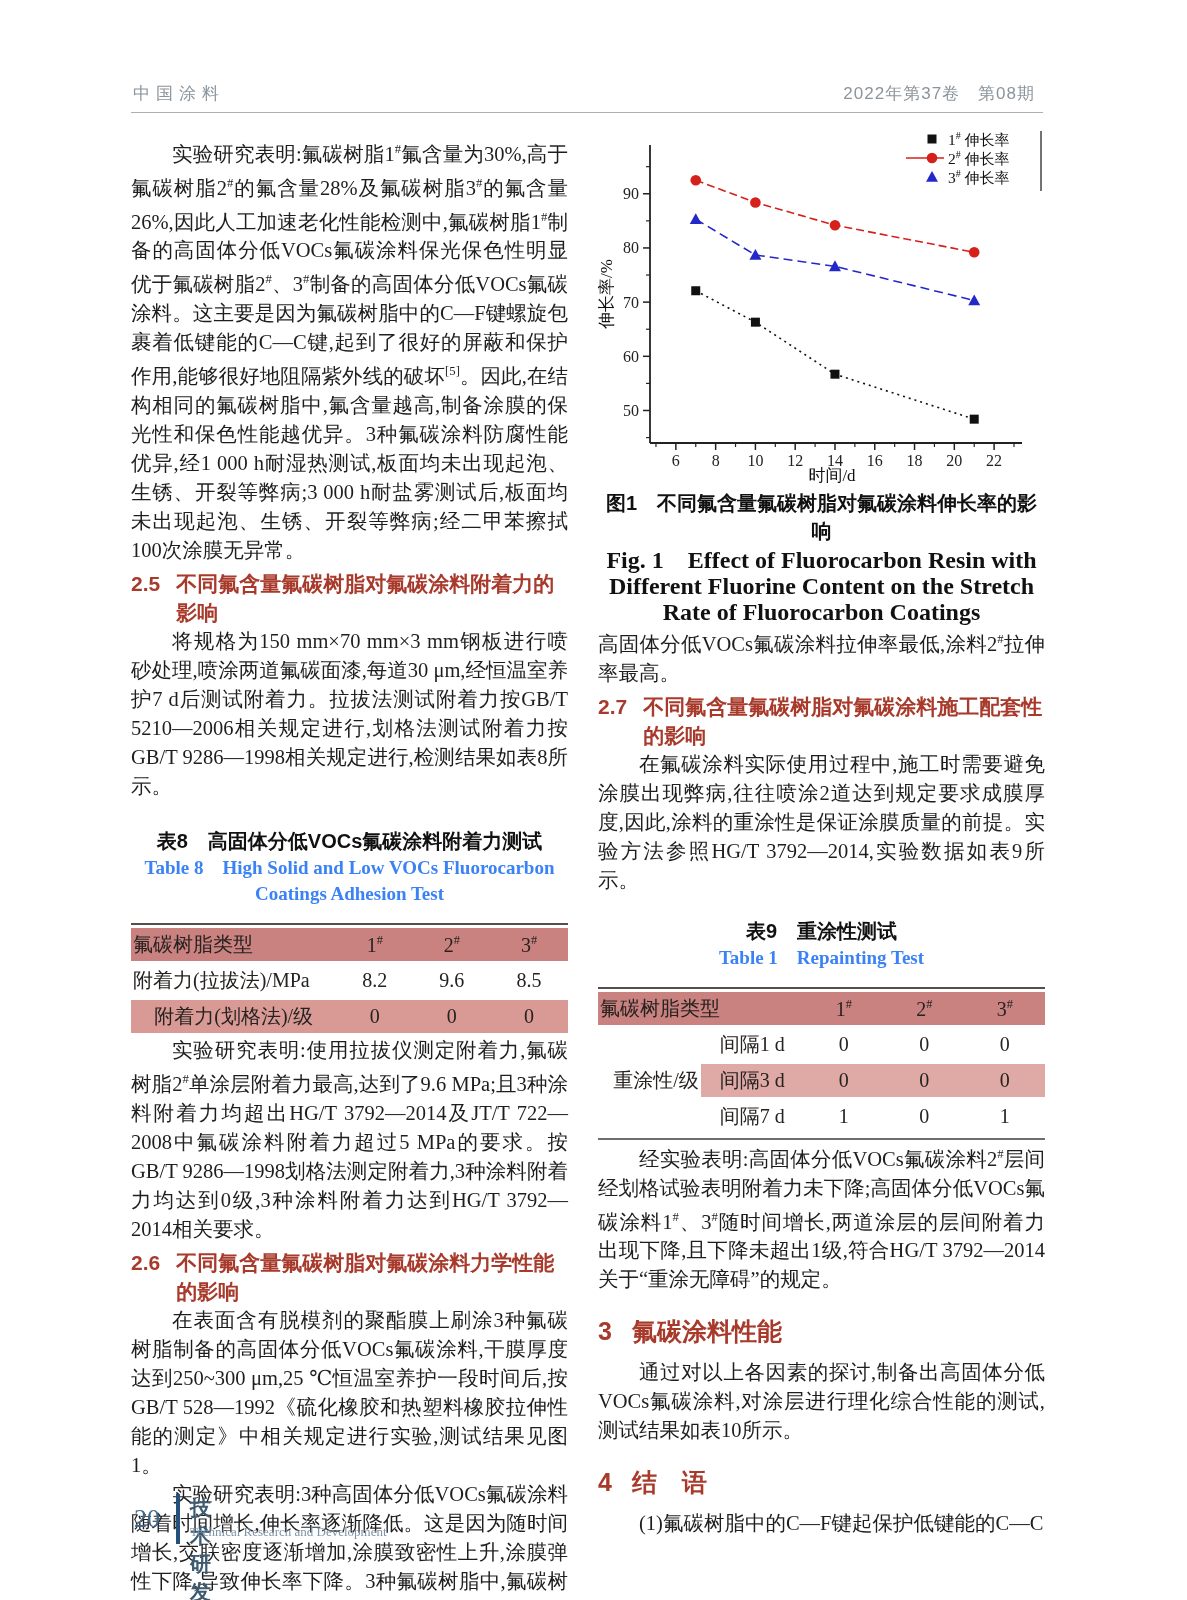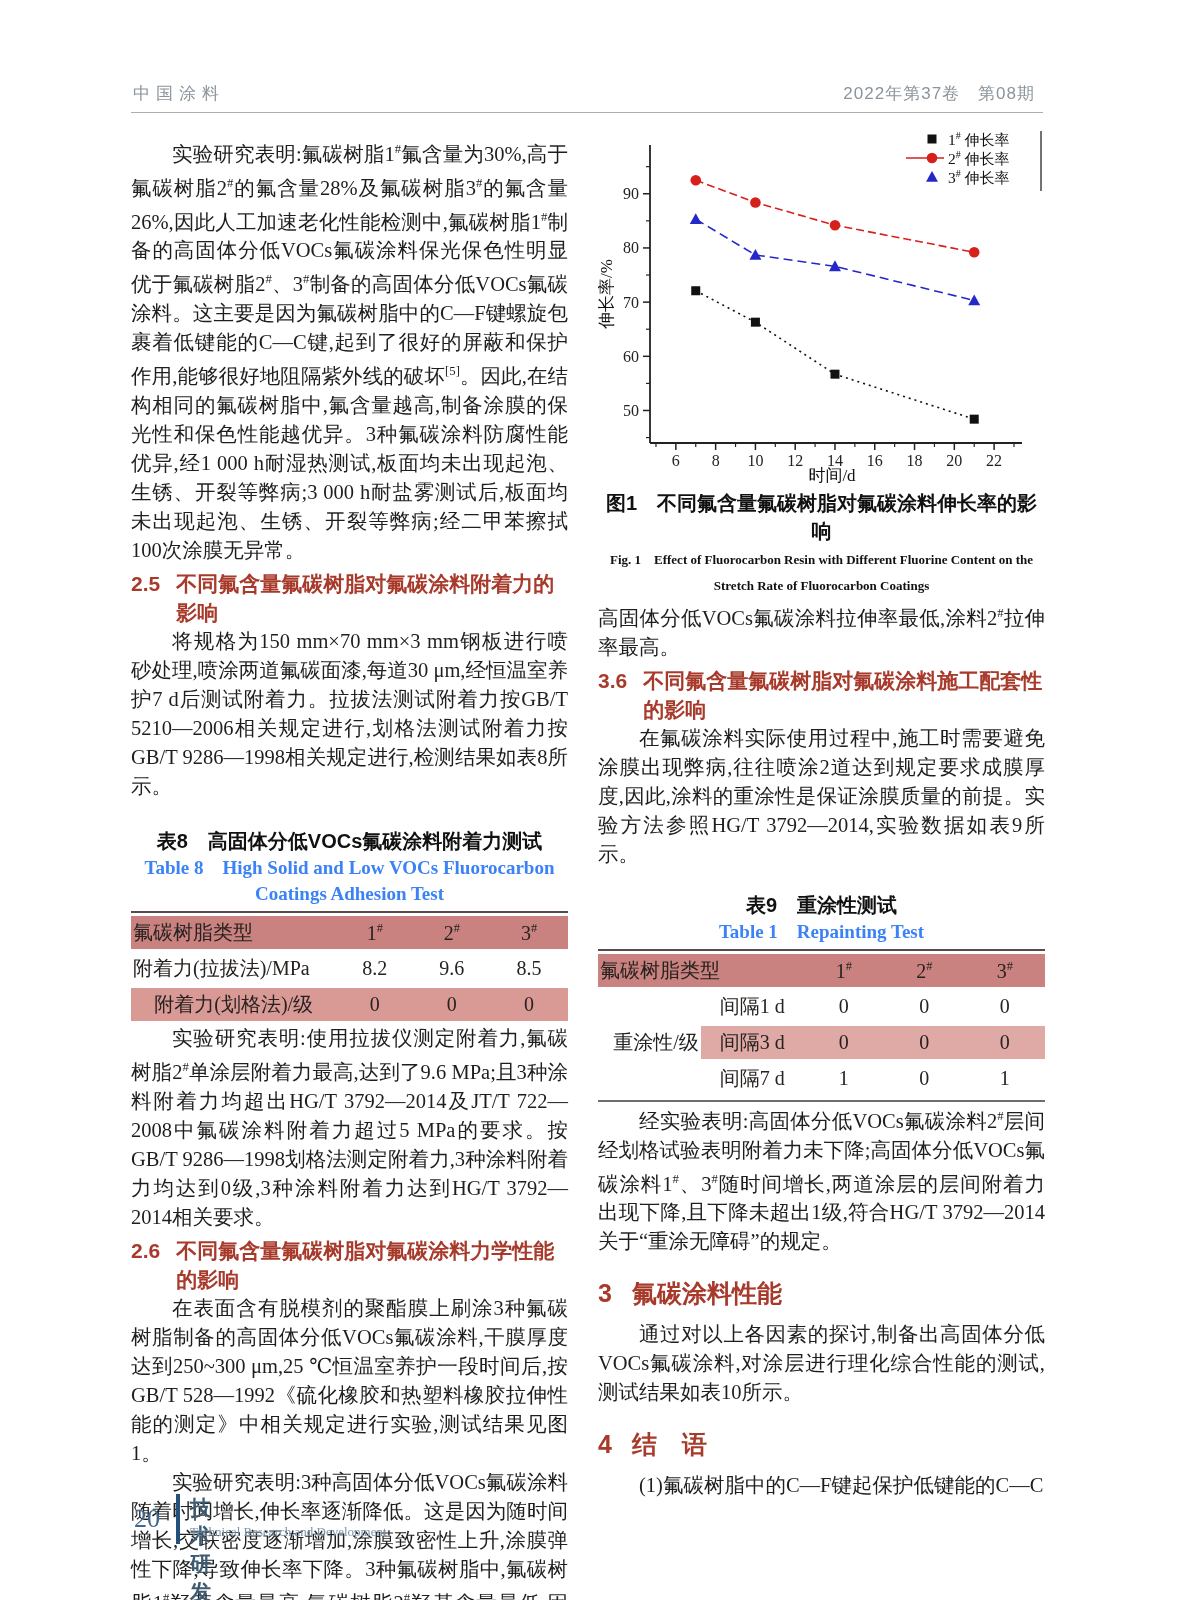--- a/index.html
+++ b/index.html
@@ -25,35 +25,35 @@
   .sec .num{flex:0 0 auto;margin-right:16px;}
   .sec .sec-title{flex:1;}
   .sec.big{font-size:25px;line-height:34px;margin:20px 0 10px 0;}
   .sec.big .num{margin-right:20px;}
   
   .tbl-wrap{margin-top:26px;}
   .tbl-wrap.t9w{margin-top:22px;}
   .tbl-title-cn{text-align:center;font-family:"Liberation Sans","DejaVu Sans",sans-serif;
                 font-weight:bold;font-size:20px;line-height:28px;color:#111;}
   .tbl-title-en{text-align:center;font-weight:bold;font-size:19px;line-height:26px;color:#3b82f6;margin:0 10px;}
-  table.dtable{width:100%;border-collapse:separate;border-spacing:0 3px;margin-top:4px;
+  table.dtable{width:100%;border-collapse:separate;border-spacing:0 3px;margin-top:16px;
                font-size:20px;color:#262220;border-top:2px solid #5a4a48;}
   table.dtable td{padding:3px 2px;height:27px;}
   td.lbl{text-align:left;padding-left:14px;}
   td.val{text-align:center;}
   tr.hdr td{background:#c9827f;}
   tr.stripe td{background:#d99a96;text-align:center;}
   td.stripe9{background:#dfa9a5;}
   td.grp{text-align:right;}
   td.lbl2{text-align:center;}
   .t9-rule{height:0;border-bottom:2px solid #6e6e6e;margin-top:2px;}
   
   .fig-caption-cn{text-align:center;font-family:"Liberation Sans","DejaVu Sans",sans-serif;
                   font-weight:bold;font-size:20px;line-height:28px;color:#111;margin-top:2px;}
-  .fig-caption-en{text-align:center;font-weight:bold;font-size:13px;line-height:26px;color:#111;margin:2px 4px 0 4px;}
+  .fig-caption-en{text-align:center;font-weight:bold;font-size:24px;line-height:26px;color:#111;margin:2px 4px 0 4px;}
   svg .tick{font:16px "Liberation Serif","DejaVu Serif",serif;fill:#222;}
   svg .axlab{font:17px "Liberation Serif","DejaVu Serif",serif;fill:#111;}
   svg .leg{font:15.5px "Liberation Serif","DejaVu Serif",serif;fill:#111;}
   .rc-p1{margin-top:14px;}
   .mt28{margin-top:28px;}
   .mt36{margin-top:36px;}
   
   .pg-footer{position:absolute;left:134px;top:1492px;height:56px;}
   .pg-num{position:absolute;left:0;top:12px;font-size:26px;color:#3f678f;}
   .foot-bar{position:absolute;left:42px;top:2px;width:4px;height:50px;background:#24507c;}
@@ -200,21 +200,21 @@
         <text x="350" y="57.5" class="leg"><tspan>3</tspan><tspan dy="-6" font-size="10">#</tspan><tspan dy="6" font-size="15"> 伸长率</tspan></text>
         <line x1="443" y1="6" x2="443" y2="66" stroke="#444" stroke-width="1.5"></line>
       </svg>
 
     <div class="fig-caption-cn">图1　不同氟含量氟碳树脂对氟碳涂料伸长率的影响</div>
     <div class="fig-caption-en">Fig. 1　Effect of Fluorocarbon Resin with Different Fluorine Content on the Stretch Rate of Fluorocarbon Coatings</div>
 
     <p class="body rc-p1">高固体分低VOCs氟碳涂料拉伸率最低,涂料2<sup class="sp">#</sup>拉伸率最高。</p>
 
     <div class="sec">
-      <span class="num">3.6</span>
+      <span class="num">2.7</span>
       <span class="sec-title">不同氟含量氟碳树脂对氟碳涂料施工配套性的影响</span>
     </div>
 
     <p class="body indent">在氟碳涂料实际使用过程中,施工时需要避免涂膜出现弊病,往往喷涂2道达到规定要求成膜厚度,因此,涂料的重涂性是保证涂膜质量的前提。实验方法参照HG/T 3792—2014,实验数据如表9所示。</p>
 
     <div class="tbl-wrap t9w">
       <div class="tbl-title-cn">表9　重涂性测试</div>
       <div class="tbl-title-en">Table 1　Repainting Test</div>
       <table class="dtable">
         <colgroup>

